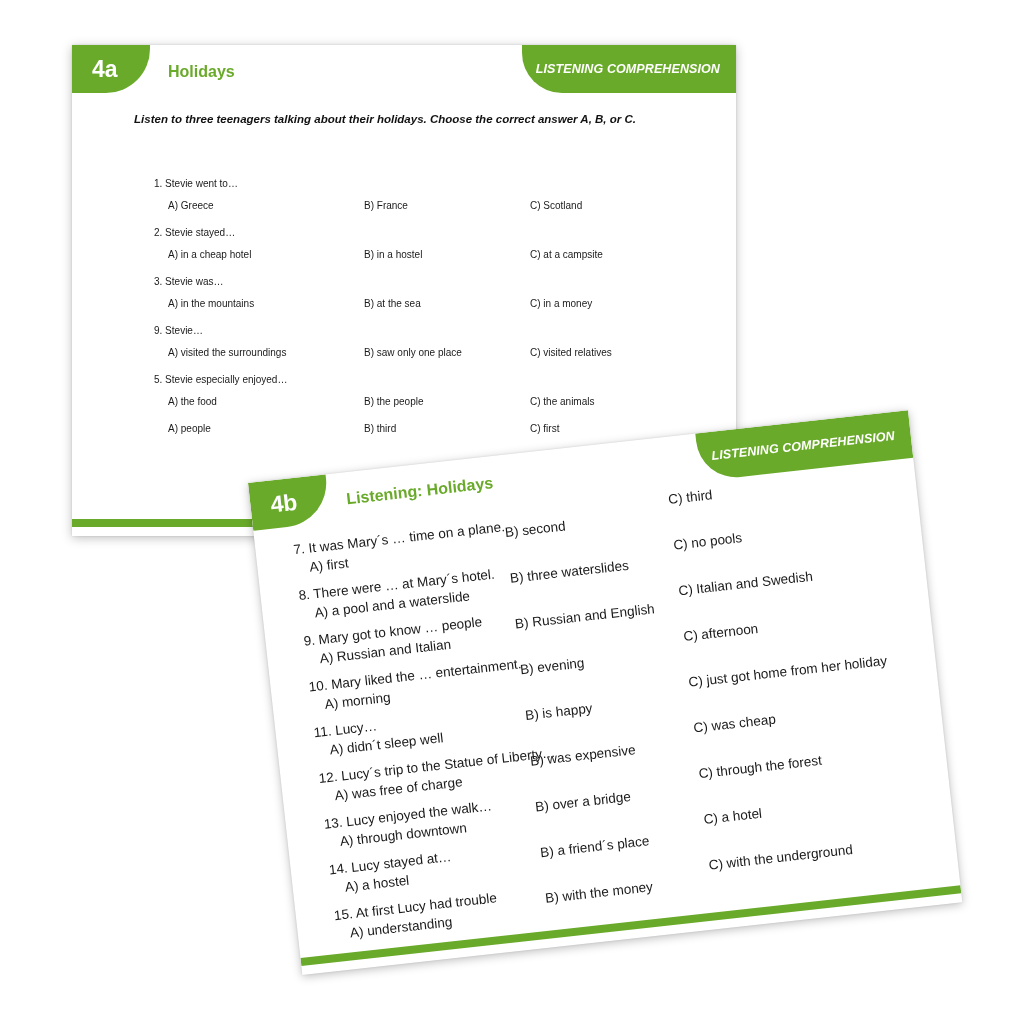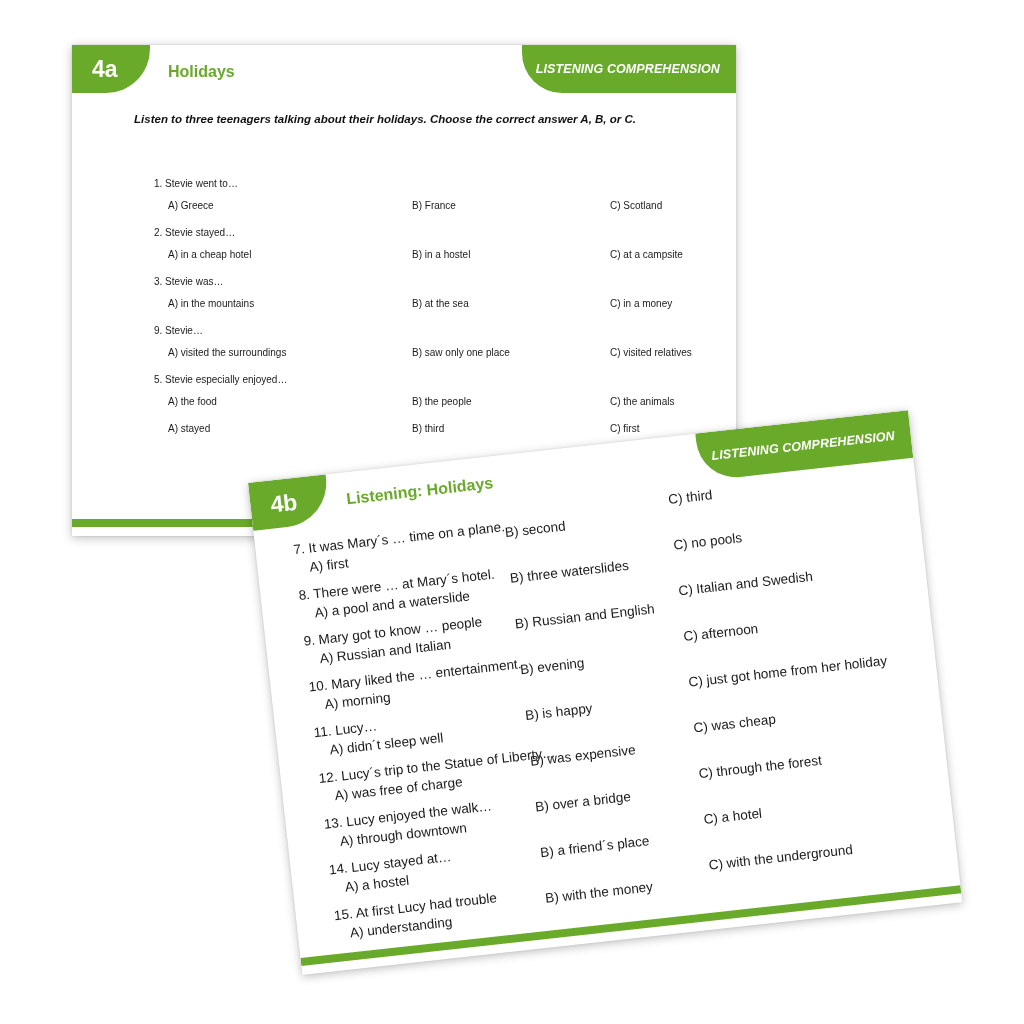--- a/index.html
+++ b/index.html
@@ -39,22 +39,22 @@
     position:absolute; left:33px; top:66px; width:560px;
     font-family:"Liberation Sans", sans-serif; font-style:italic; font-weight:bold; font-size:11.5px; line-height:16px;
     color:#111;
     text-align:center;
   }
   .questions { position:absolute; left:82px; top:128px; width:560px; }
   .q { margin-bottom:5px; font-family:"Liberation Sans", sans-serif; font-size:10px; line-height:22px; }
   .q-stem { display:block; }
   .q-opts { display:flex; padding-left:14px; }
   .opt-a { width:196px; }
-  .opt-b { width:166px;margin-left:48px; }
-  .opt-c { flex:1;margin-left:32px; }
+  .opt-b { width:166px; }
+  .opt-c { flex:1; }
 
   #card-b .title { left:96px; top:18px; font-size:16px; }
   #card-b .questions { left:38px; top:62px; width:600px; }
   #card-b .q { margin-bottom:0; line-height:19px; font-size:13.5px; position:relative; height:46px; }
   #card-b .q-stem { display:block; }
   #card-b .q-opts { padding-left:14px; }
   #card-b .opt-a { width:196px; }
   #card-b .opt-b-inline { position:absolute; left:212px; top:6px; }
   #card-b .opt-c-inline { position:absolute; left:378px; top:-9px; }
 
@@ -112,21 +112,21 @@
     <div class="q">
       <span class="q-stem">5. Stevie especially enjoyed…</span>
       <div class="q-opts">
           <span class="opt-a">A) the food</span>
           <span class="opt-b">B) the people</span>
           <span class="opt-c">C) the animals</span>
         </div>
     </div>
     <div class="q">
       <div class="q-opts">
-          <span class="opt-a">A) stayed</span>
+          <span class="opt-a">A) people</span>
           <span class="opt-b">B) third</span>
           <span class="opt-c">C) first</span>
         </div>
     </div>
   </div>
 
   <div class="bottom-bar"></div>
 </div>
 
 <div class="card" id="card-b">

